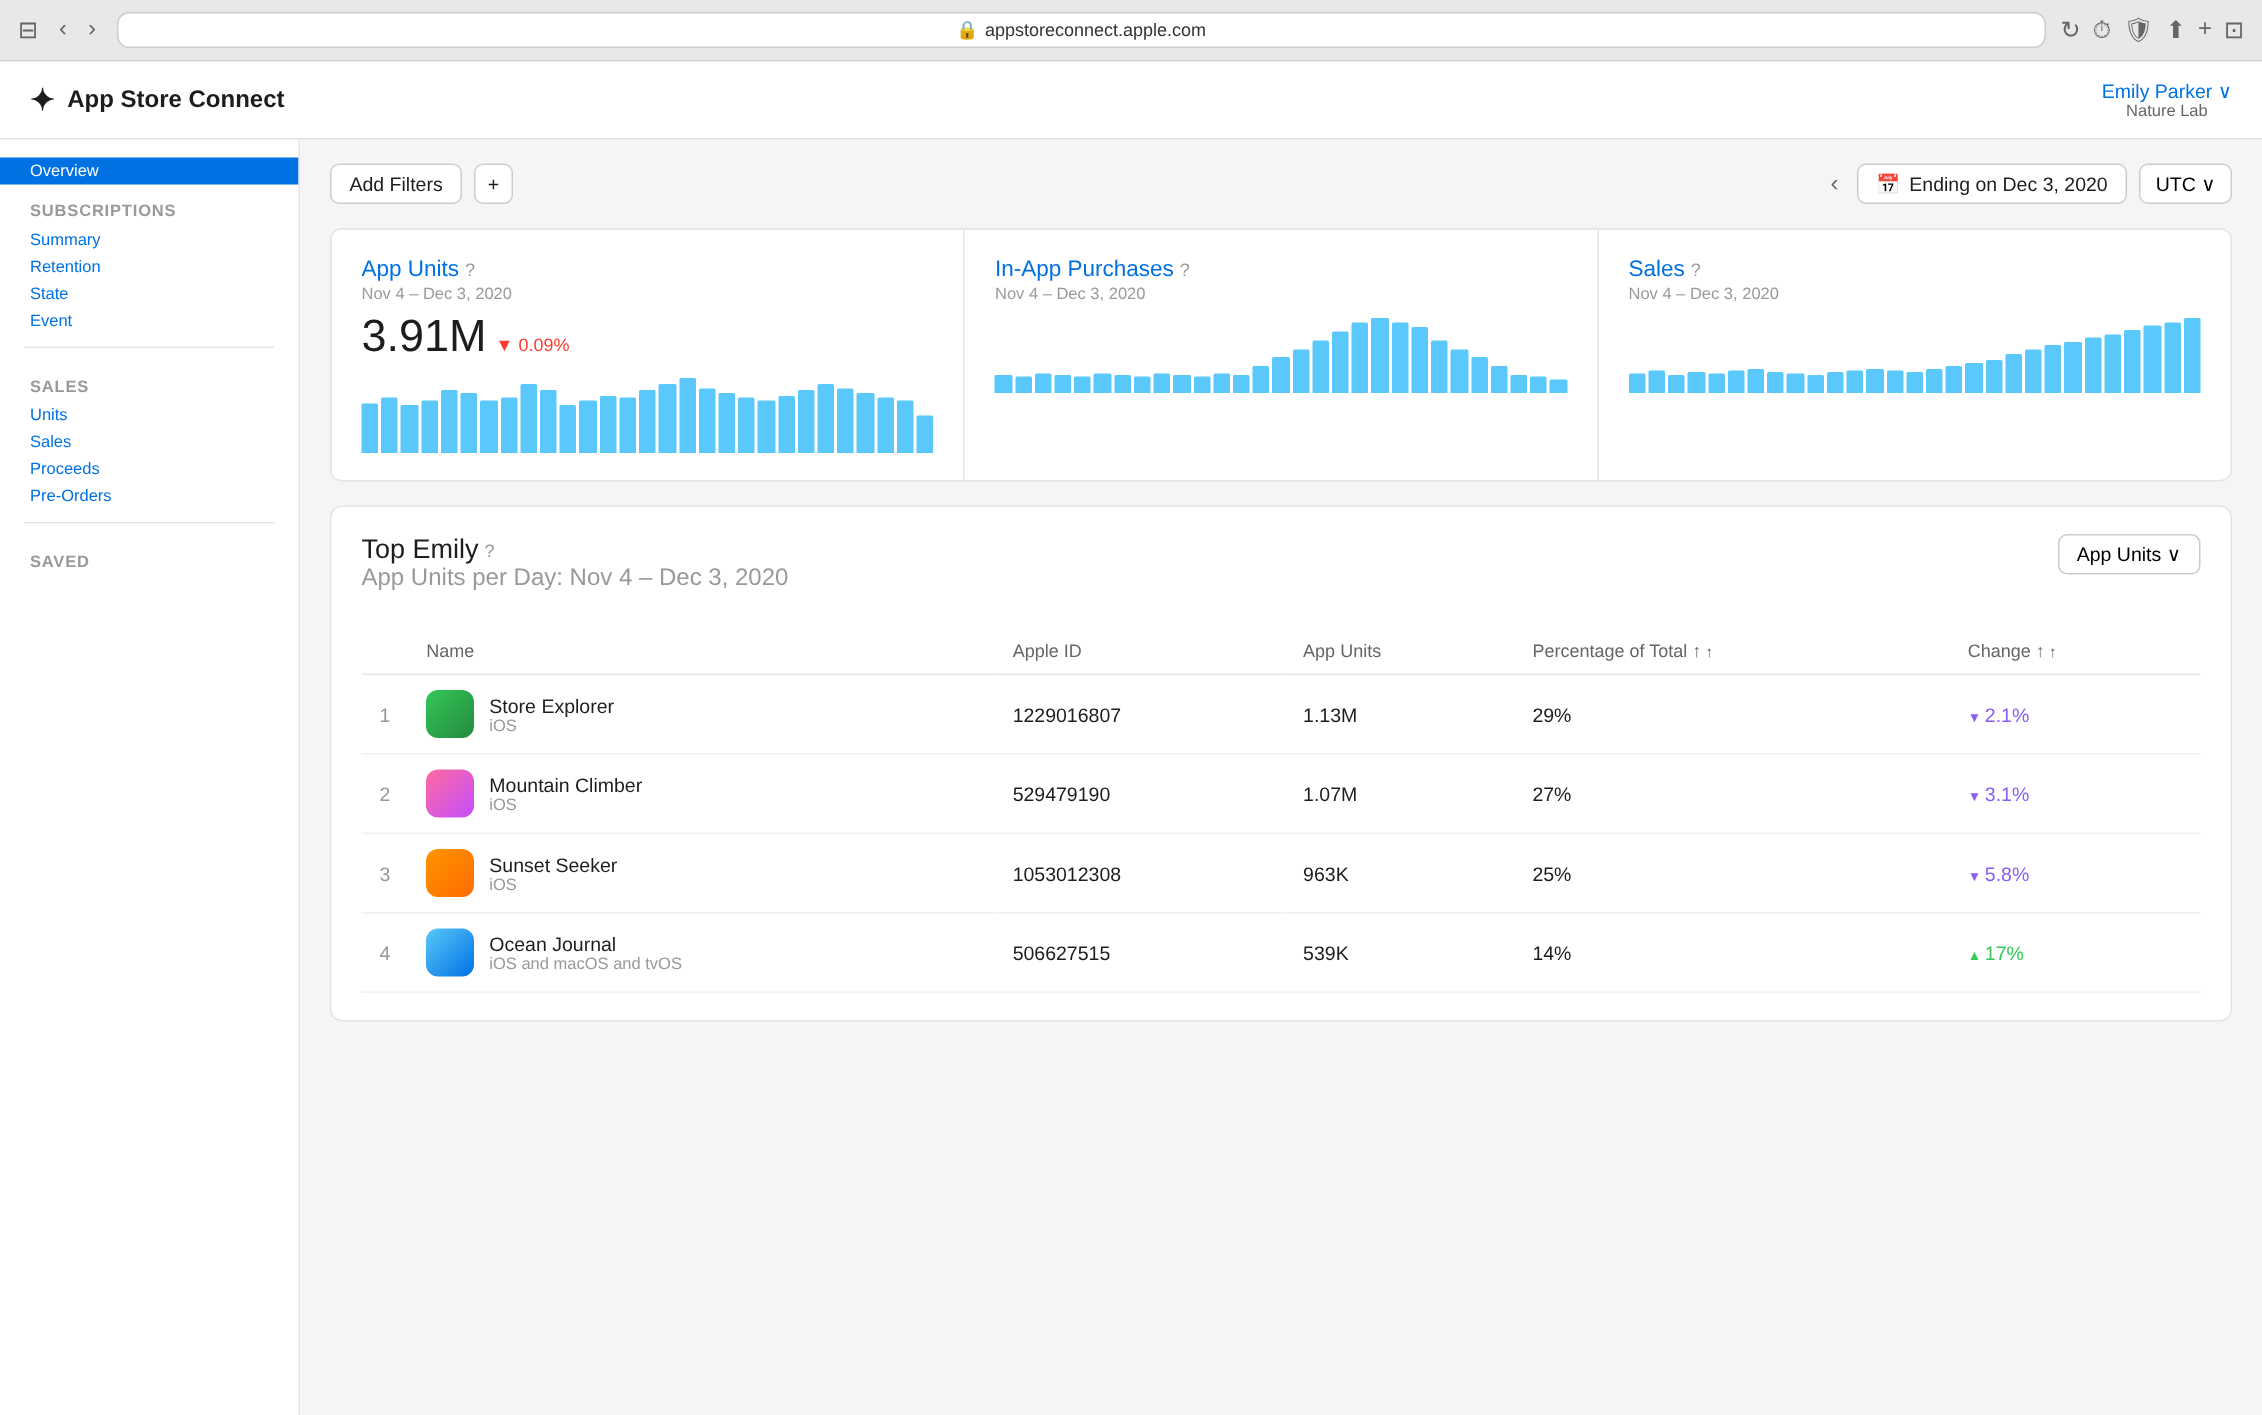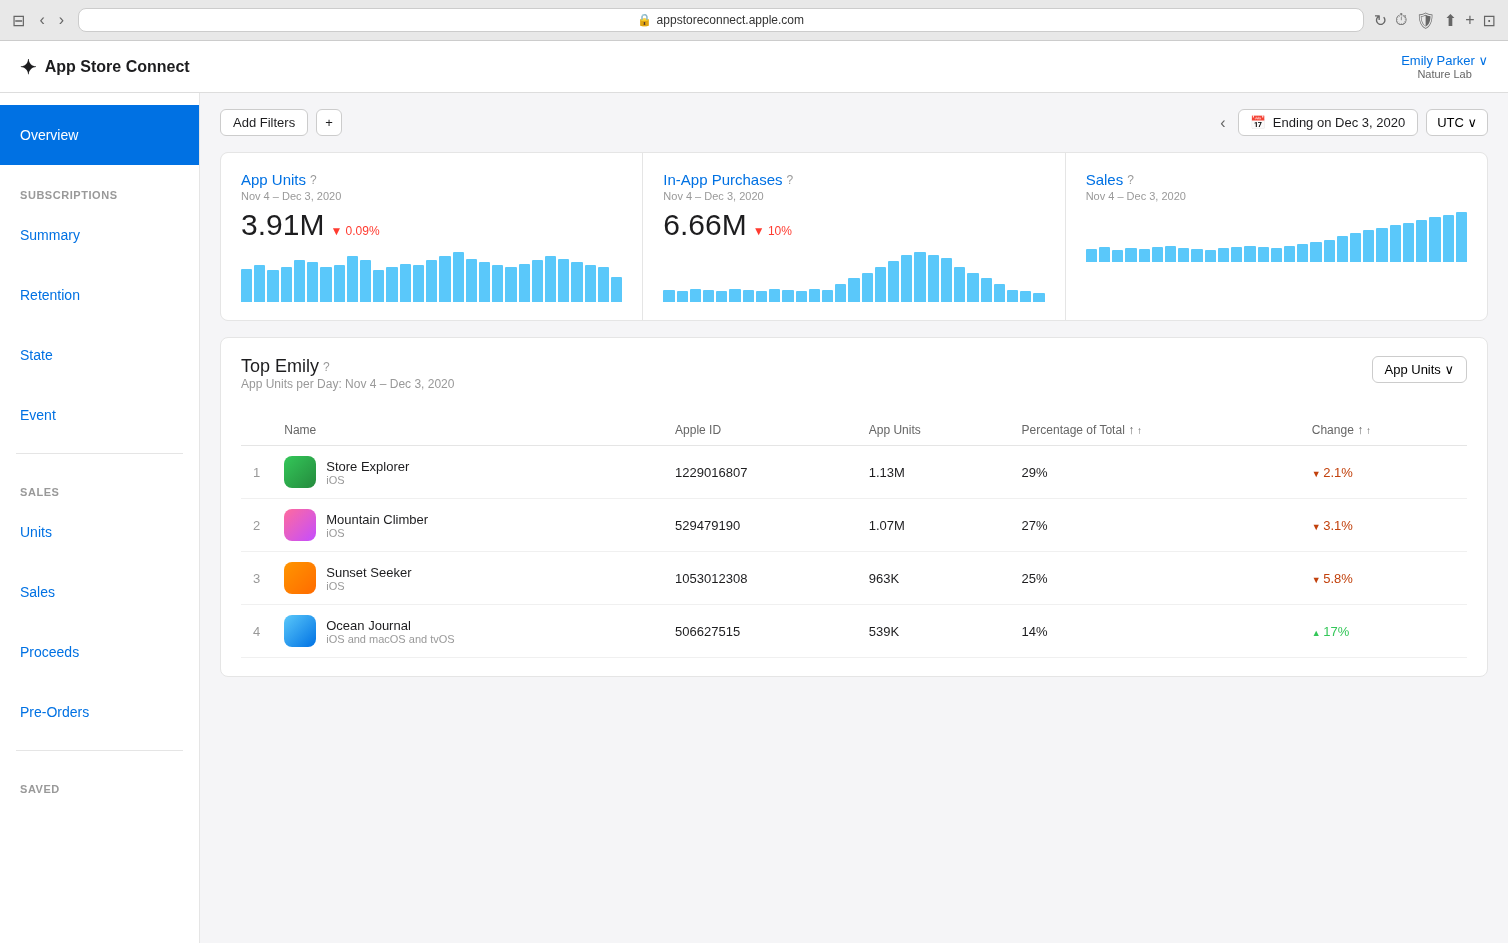--- a/index.html
+++ b/index.html
@@ -68,32 +68,32 @@
     
     .sidebar {
       width: 200px;
       background: white;
       border-right: 1px solid #e5e5e5;
       padding: 12px 0;
       overflow-y: auto;
       flex-shrink: 0;
     }
     .sidebar-nav-item {
-      padding: 22px 20px;
-      font-size: 14px;
+      padding: 3px 20px;
+      font-size: 11px;
       cursor: pointer;
       color: #0071e3;
     }
     .sidebar-nav-item.active {
       background: #0071e3;
       color: white;
       border-radius: 0;
     }
     .sidebar-section-label {
-      padding: 24px 20px 4px;
+      padding: 12px 20px 4px;
       font-size: 11px;
       font-weight: 600;
       color: #999;
       letter-spacing: 0.05em;
       text-transform: uppercase;
     }
     .sidebar-divider { border: none; border-top: 1px solid #e5e5e5; margin: 8px 16px; }
 
     
     .main-content { flex: 1; overflow-y: auto; background: #f5f5f7; padding: 16px 20px; }
@@ -159,21 +159,21 @@
     .metric-chart { margin-top: 10px; height: 50px; }
 
     
     .bar-chart { display: flex; align-items: flex-end; gap: 2px; height: 50px; }
     .bar { background: #5ac8fa; border-radius: 1px 1px 0 0; min-width: 3px; flex: 1; }
 
     
     .section-card { background: white; border-radius: 8px; border: 1px solid #e5e5e5; padding: 18px 20px; }
     .section-header { display: flex; align-items: flex-start; justify-content: space-between; margin-bottom: 4px; }
     .section-title { font-size: 18px; font-weight: 500; color: #1d1d1f; display: flex; align-items: center; gap: 4px; }
-    .section-subtitle { font-size: 12px; color: #999; margin-bottom: 16px; }
+    .section-subtitle { font-size: 16px; color: #999; margin-bottom: 16px; }
     .dropdown-btn {
       background: white;
       border: 1px solid #ccc;
       border-radius: 6px;
       padding: 5px 12px;
       font-size: 13px;
       cursor: pointer;
       display: flex;
       align-items: center;
       gap: 4px;
@@ -190,21 +190,21 @@
     .data-table { width: 100%; border-collapse: collapse; margin-top: 8px; }
     .data-table th { text-align: left; padding: 8px 12px; font-size: 12px; color: #666; font-weight: 500; border-bottom: 1px solid #e5e5e5; }
     .data-table th.sortable { cursor: pointer; }
     .data-table th.sortable::after { content: ' ↑'; font-size: 10px; }
     .data-table td { padding: 10px 12px; font-size: 13px; border-bottom: 1px solid #f0f0f0; vertical-align: middle; }
     .app-row-num { color: #999; font-size: 13px; width: 20px; }
     .app-icon { width: 32px; height: 32px; border-radius: 8px; display: inline-block; }
     .app-name-cell { display: flex; align-items: center; gap: 10px; }
     .app-name-info .app-name { font-size: 13px; font-weight: 500; }
     .app-name-info .app-platform { font-size: 11px; color: #999; }
-    .change-down { color: #c2410c; font-weight: 500; margin-top: 45px; }
+    .change-down { color: #8b5cf6; font-weight: 500; margin-top: 45px; }
     .change-up { color: #34c759; font-weight: 500; }
     .triangle-down::before { content: '▼ '; font-size: 9px; }
     .triangle-up::before { content: '▲ '; font-size: 9px; }
 
     
     .icon-forest { background: linear-gradient(135deg, #34c759, #248a3d); }
     .icon-mountain { background: linear-gradient(135deg, #ff6b9d, #c44dff); }
     .icon-sunset { background: linear-gradient(135deg, #ff9500, #ff6b00); }
     .icon-ocean { background: linear-gradient(135deg, #5ac8fa, #0071e3); }
   </style>
@@ -324,24 +324,20 @@
             </div>
         </div>
       </div>
 
       <div class="metric-card">
         <div class="metric-title">
           <span>In-App Purchases</span>
           <span class="metric-help">?</span>
         </div>
         <div class="metric-date">Nov 4 – Dec 3, 2020</div>
-        <div class="metric-value">
-          <span>6.66M</span>
-          <span class="metric-change-down">▼ 10%</span>
-        </div>
         <div class="metric-chart">
           <div class="bar-chart" id="chart-1">
               <div class="bar" style="height: 23.5294%;"></div>
               <div class="bar" style="height: 21.1765%;"></div>
               <div class="bar" style="height: 25.8824%;"></div>
               <div class="bar" style="height: 23.5294%;"></div>
               <div class="bar" style="height: 21.1765%;"></div>
               <div class="bar" style="height: 25.8824%;"></div>
               <div class="bar" style="height: 23.5294%;"></div>
               <div class="bar" style="height: 21.1765%;"></div>

